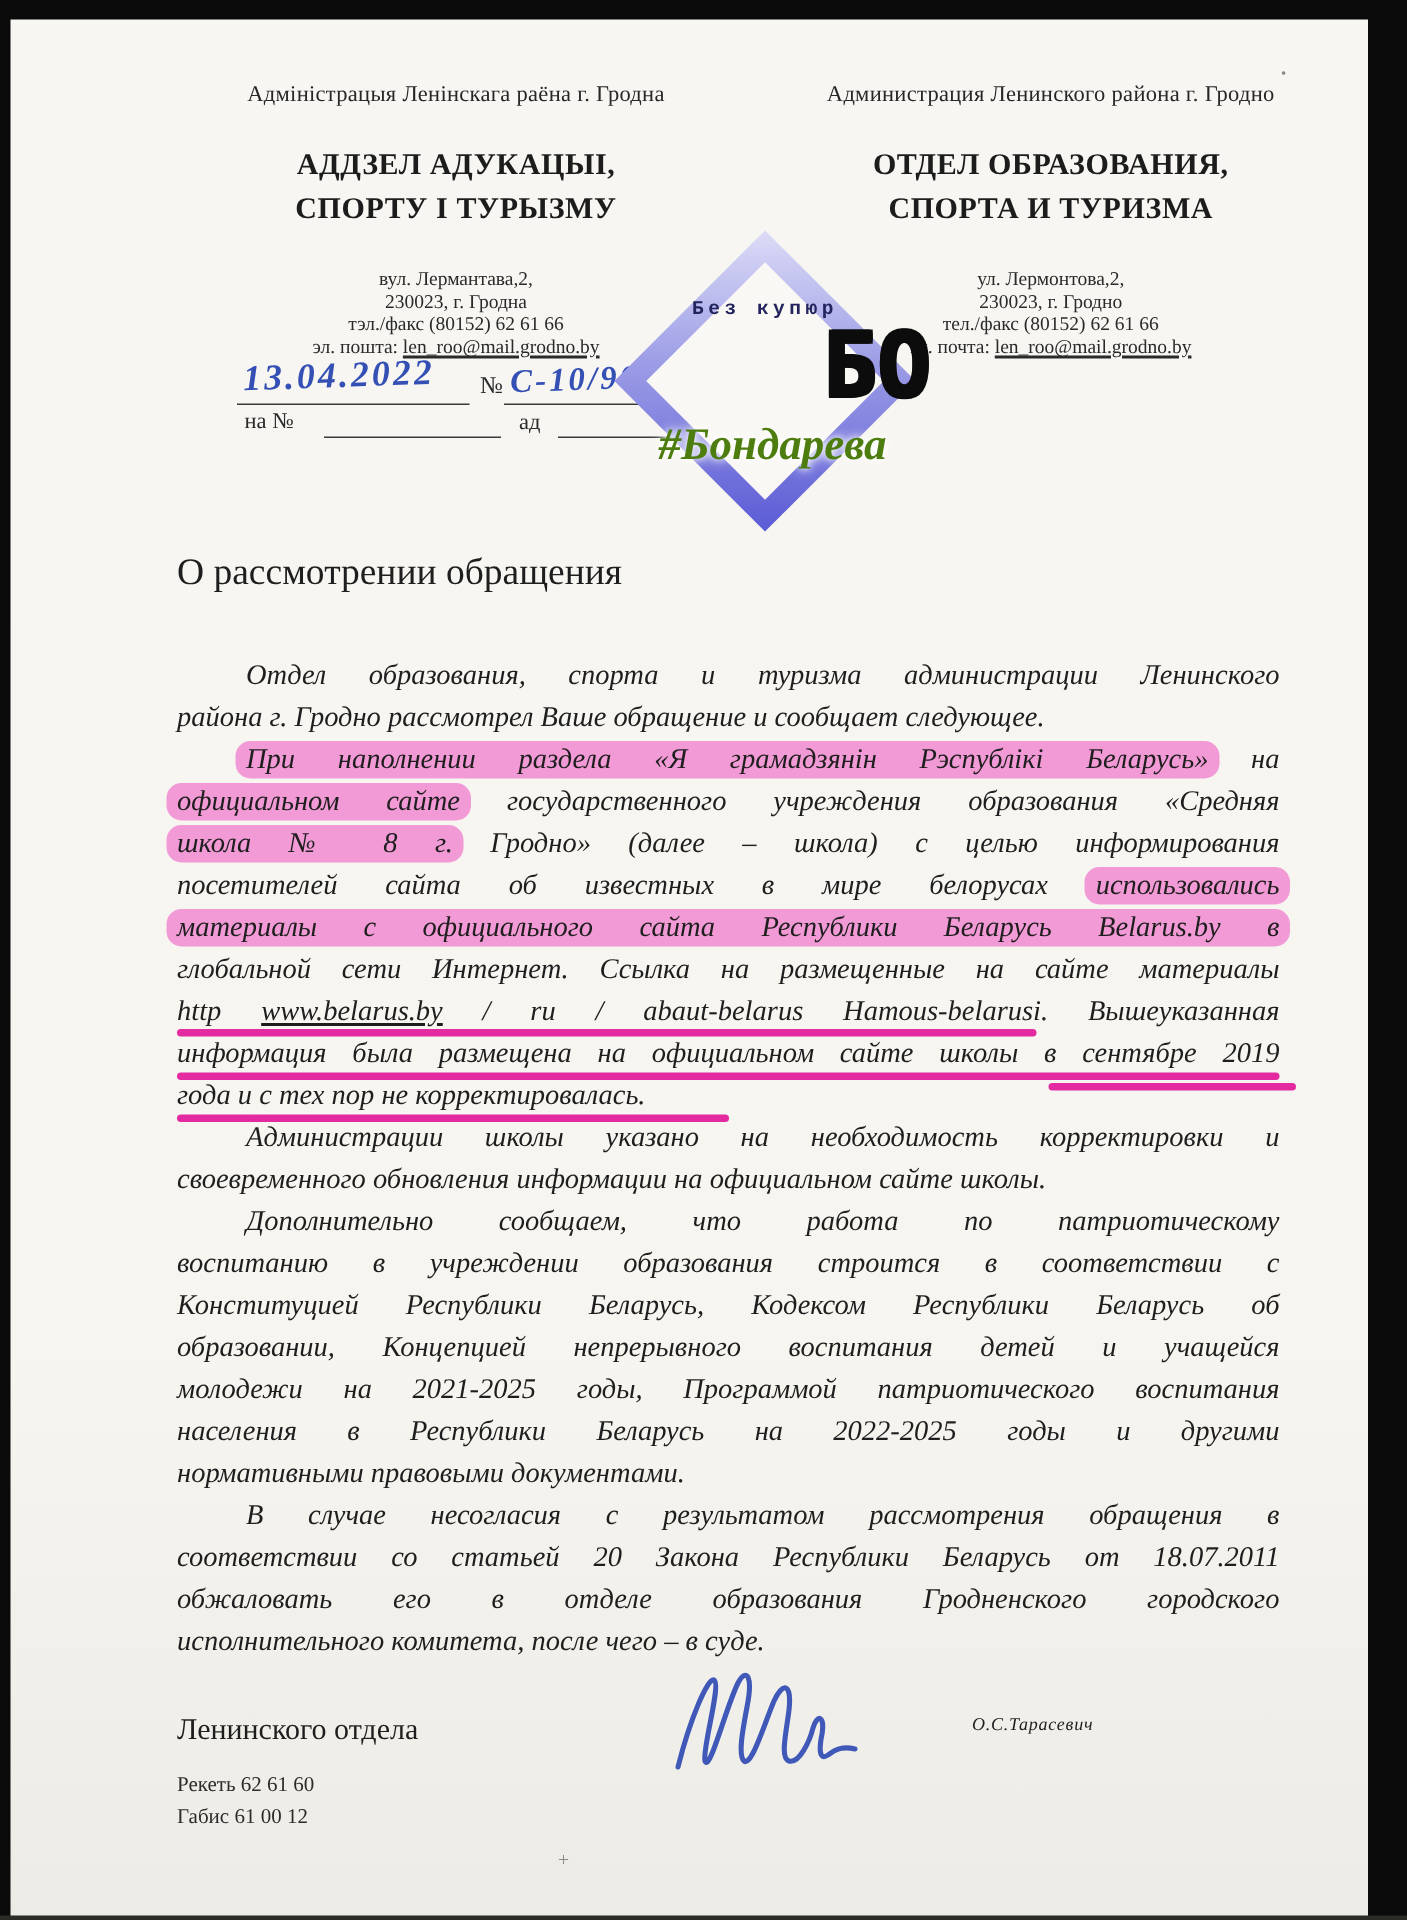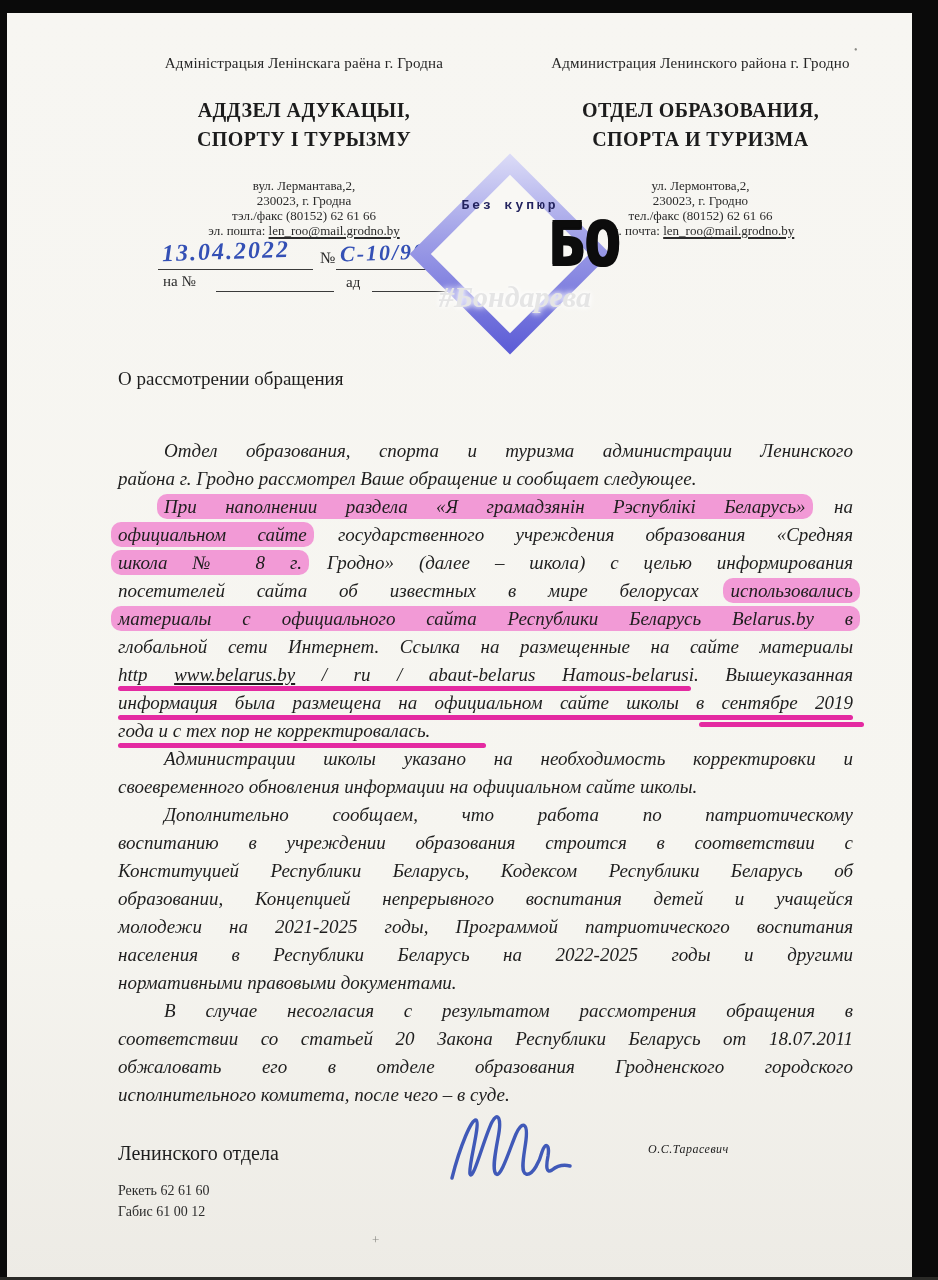--- a/index.html
+++ b/index.html
@@ -24,24 +24,24 @@
   .hand{font-style:italic;font-weight:bold;color:var(--ink);transform:rotate(-2deg);letter-spacing:2px;}
   .blank{border-bottom:1.6px solid #3a3a3a;display:inline-block;height:1px;}
   .reflabel{font-size:15px;color:#2a2a2a;}
 
   
   #wm{z-index:5;}
   #wm-diamond{position:absolute;left:439px;top:183px;width:142px;height:142px;transform:rotate(45deg);background:linear-gradient(135deg,#dcdcf7 0%,#9b9be6 45%,#5b5bd6 100%);}
   #wm-inner{position:absolute;left:454px;top:198px;width:112px;height:112px;transform:rotate(45deg);background:#f9f8f4;}
   #wm-top{left:400px;top:198px;width:220px;font-family:Liberation Mono, monospace;font-size:13px;font-weight:bold;letter-spacing:3px;color:#23235e;text-align:center;z-index:6;}
   #wm-big{left:400px;top:212px;width:220px;font-family:"DejaVu Sans Mono",monospace;font-size:60px;font-weight:bold;color:#0c0c0c;text-align:right;z-index:6;line-height:62px;text-shadow:2px 0 #0c0c0c,0 2px #0c0c0c,2px 2px #0c0c0c;}
-  #wm-bottom{left:400px;top:280px;width:230px;font-size:30px;font-weight:bold;font-style:italic;color:#e5e5e5;text-align:center;z-index:6;text-shadow:0 0 5px #fff,0 0 9px #fff;}
+  #wm-bottom{left:400px;top:280px;width:230px;font-size:30px;font-weight:bold;font-style:italic;color:#4d7c0f;text-align:center;z-index:6;text-shadow:0 0 5px #fff,0 0 9px #fff;}
 
   
-  #subject{left:118px;top:368px;font-size:19px;}
+  #subject{left:118px;top:368px;font-size:25px;}
   #body{left:118px;top:437px;width:735px;font-size:19px;}
   .line{position:relative;height:28px;line-height:28px;white-space:nowrap;font-style:italic;}
   .just{text-align:justify;text-align-last:justify;white-space:normal;}
   .lastline{text-align:left;}
   .ind{text-indent:46px;}
   .hl{background:var(--hl);border-radius:10px;padding:2px 7px;margin:0 -7px;box-decoration-break:clone;-webkit-box-decoration-break:clone;}
   .mark{position:absolute;height:5px;background:var(--marker);border-radius:3px;opacity:.92;z-index:3;}
 
   
   #position{left:118px;top:1142px;font-size:20px;}

